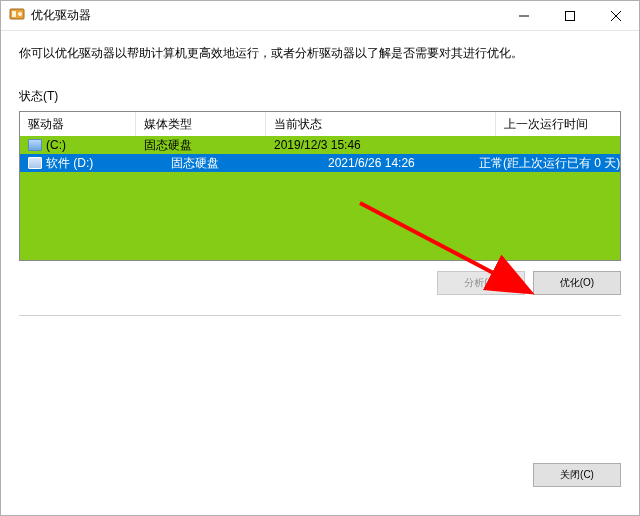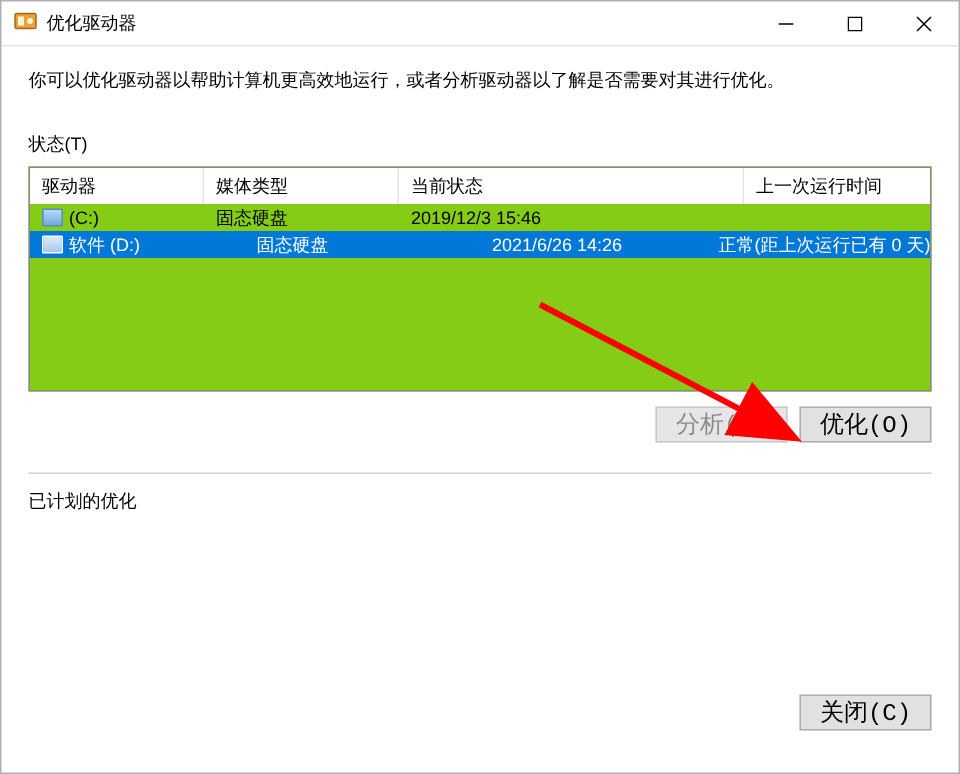--- a/index.html
+++ b/index.html
@@ -110,22 +110,22 @@
     display: flex;
     justify-content: flex-end;
     gap: 8px;
     margin-top: 10px;
   }
   .btn {
     min-width: 88px;
     height: 24px;
     background: #e1e1e1;
     border: 1px solid #adadad;
-    font-family: Liberation Mono, monospace;
-    font-size: 16px;
+    font-family: Liberation Sans, sans-serif;
+    font-size: 10px;
     display: inline-flex;
     align-items: center;
     justify-content: center;
     cursor: default;
   }
   .btn.disabled {
     color: #8a8a8a;
     background: #e6e6e6;
     border-color: #c8c8c8;
   }
@@ -226,21 +226,20 @@
     </div>
   </div>
 
   <div class="btn-row">
     <button class="btn disabled">分析(A)</button>
     <button class="btn">优化(O)</button>
   </div>
 
   <hr class="divider">
 
-  <div class="sched-title">已计划的优化</div>
 
 
 </div>
 
 <div class="footer">
   <button class="btn">关闭(C)</button>
 </div>
 
 <svg class="arrow" width="190" height="110">
   <defs>

